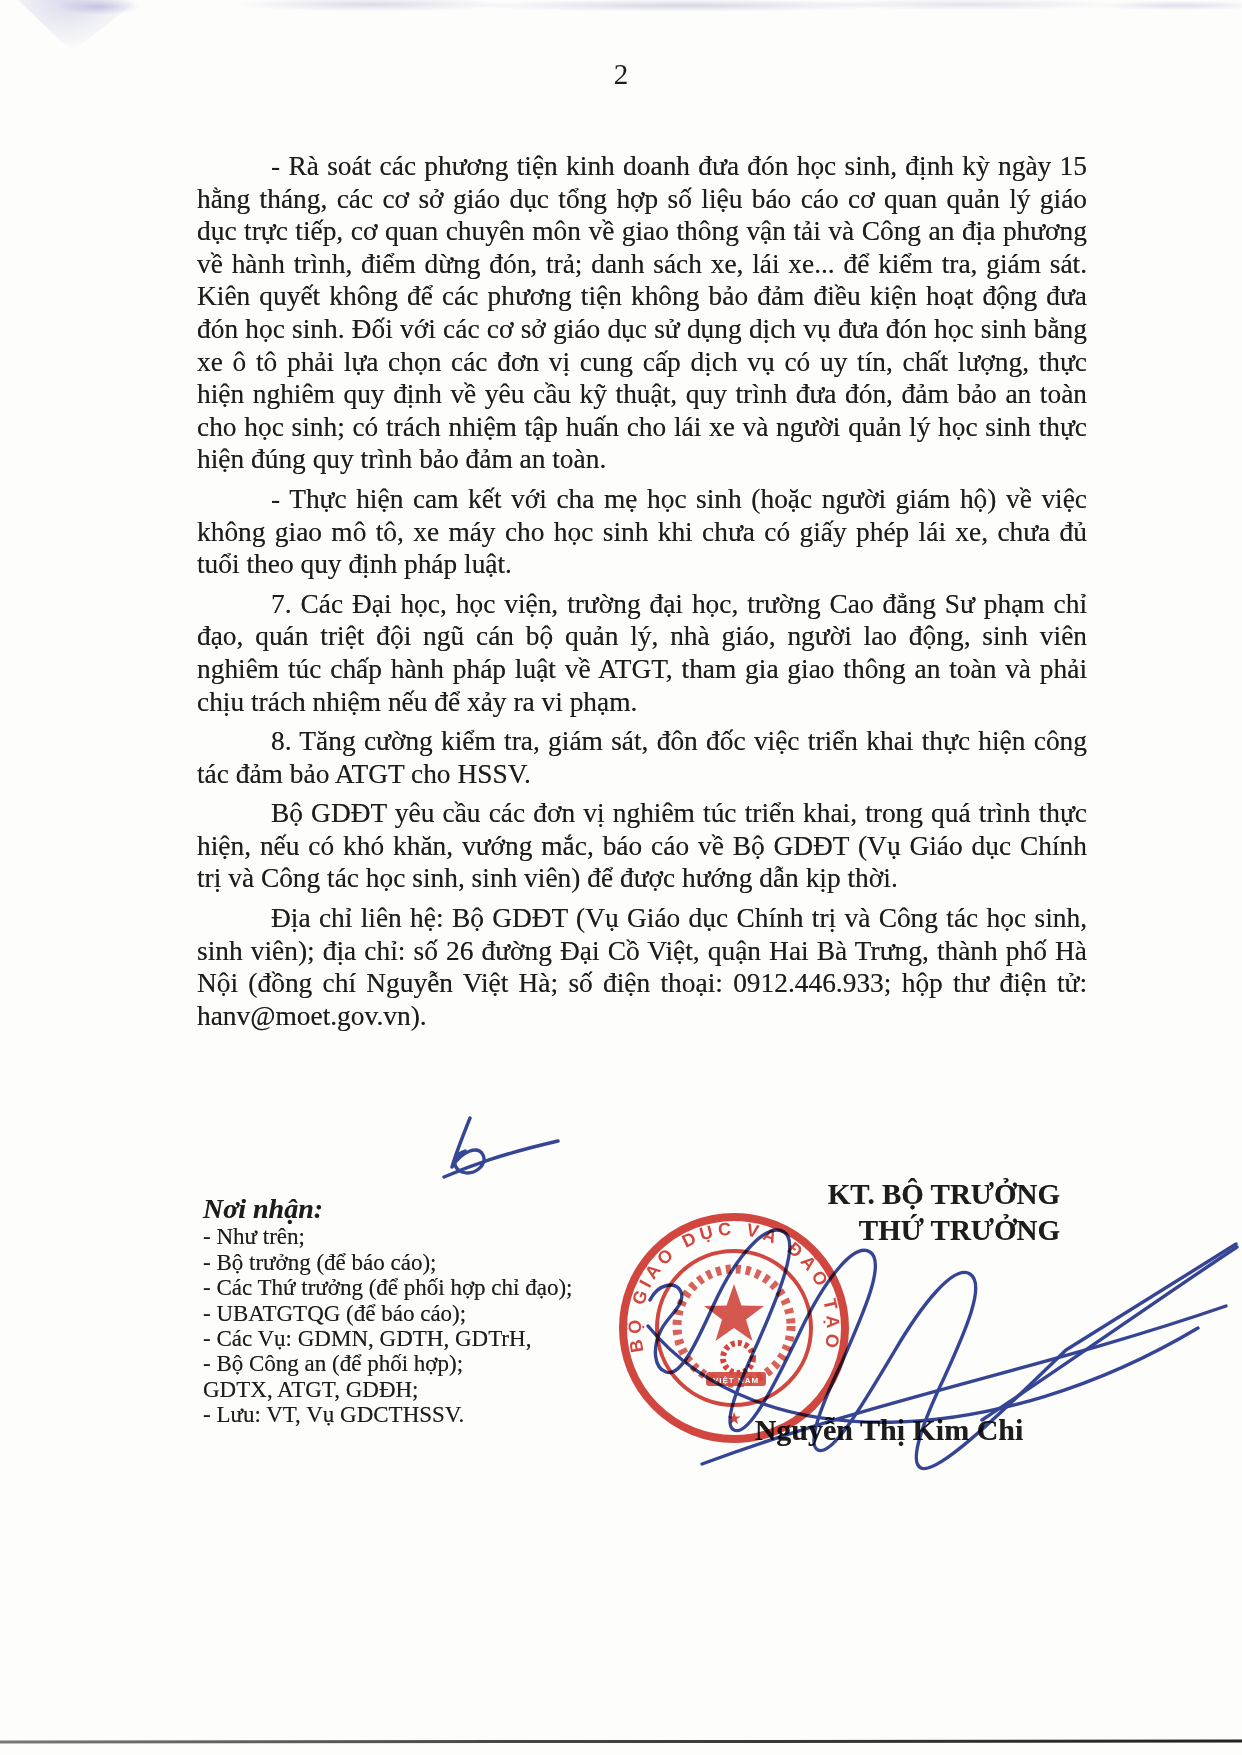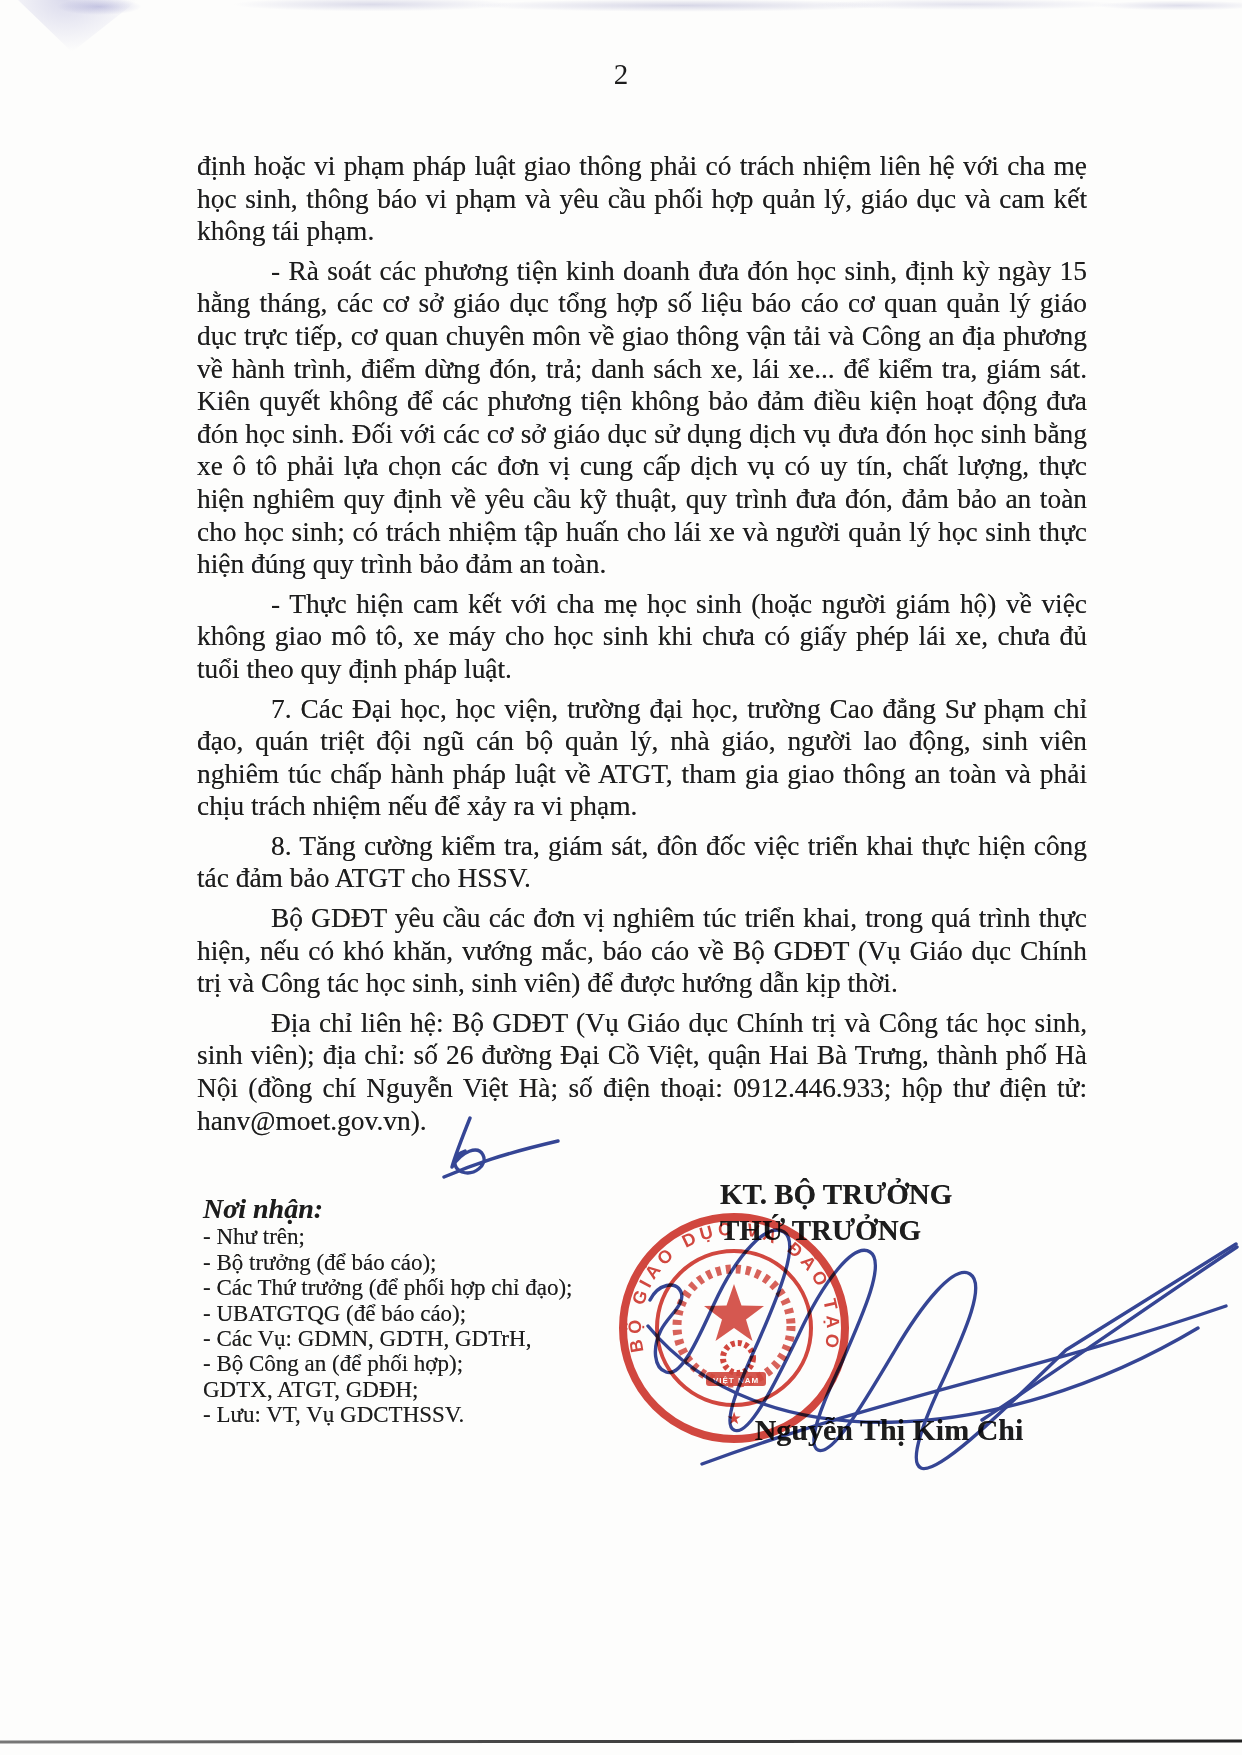--- a/index.html
+++ b/index.html
@@ -45,21 +45,21 @@
   .body-text p{margin:0 0 7px 0;}
   .body-text p.ind{text-indent:74px;}
   .recipients{
     position:absolute;left:203px;top:1196px;width:440px;
     font-size:23px;line-height:25.4px;
     text-shadow:0 0 .4px rgba(0,0,0,.5);
   }
   .recipients .head{font-weight:bold;font-style:italic;font-size:28px;margin-bottom:3px;}
   .signblock{
     position:absolute;left:720px;top:1176px;width:340px;
-    text-align:left;font-weight:bold;font-size:29px;line-height:36px;
+    text-align:right;font-weight:bold;font-size:29px;line-height:36px;
     text-shadow:0 0 .4px rgba(0,0,0,.5);
   }
   .signer{
     position:absolute;left:724px;top:1413px;width:330px;
     text-align:center;font-weight:bold;font-size:30px;
     text-shadow:0 0 .4px rgba(0,0,0,.5);
     z-index:1;
   }
   .seal{
     position:absolute;left:614px;top:1208px;width:240px;height:240px;
@@ -74,21 +74,20 @@
 <body>
 
 <div class="page">
 
   <div class="scan-top"></div>
   <div class="scan-smudge"></div>
 
   <div class="pageno">2</div>
 
   <div class="body-text">
-    <p>định hoặc vi phạm pháp luật giao thông phải có trách nhiệm liên hệ với cha mẹ học sinh, thông báo vi phạm và yêu cầu phối hợp quản lý, giáo dục và cam kết không tái phạm.</p>
     <p class="ind">- Rà soát các phương tiện kinh doanh đưa đón học sinh, định kỳ ngày 15 hằng tháng, các cơ sở giáo dục tổng hợp số liệu báo cáo cơ quan quản lý giáo dục trực tiếp, cơ quan chuyên môn về giao thông vận tải và Công an địa phương về hành trình, điểm dừng đón, trả; danh sách xe, lái xe... để kiểm tra, giám sát. Kiên quyết không để các phương tiện không bảo đảm điều kiện hoạt động đưa đón học sinh. Đối với các cơ sở giáo dục sử dụng dịch vụ đưa đón học sinh bằng xe ô tô phải lựa chọn các đơn vị cung cấp dịch vụ có uy tín, chất lượng, thực hiện nghiêm quy định về yêu cầu kỹ thuật, quy trình đưa đón, đảm bảo an toàn cho học sinh; có trách nhiệm tập huấn cho lái xe và người quản lý học sinh thực hiện đúng quy trình bảo đảm an toàn.</p>
     <p class="ind">- Thực hiện cam kết với cha mẹ học sinh (hoặc người giám hộ) về việc không giao mô tô, xe máy cho học sinh khi chưa có giấy phép lái xe, chưa đủ tuổi theo quy định pháp luật.</p>
     <p class="ind">7. Các Đại học, học viện, trường đại học, trường Cao đẳng Sư phạm chỉ đạo, quán triệt đội ngũ cán bộ quản lý, nhà giáo, người lao động, sinh viên nghiêm túc chấp hành pháp luật về ATGT, tham gia giao thông an toàn và phải chịu trách nhiệm nếu để xảy ra vi phạm.</p>
     <p class="ind">8. Tăng cường kiểm tra, giám sát, đôn đốc việc triển khai thực hiện công tác đảm bảo ATGT cho HSSV.</p>
     <p class="ind">Bộ GDĐT yêu cầu các đơn vị nghiêm túc triển khai, trong quá trình thực hiện, nếu có khó khăn, vướng mắc, báo cáo về Bộ GDĐT (Vụ Giáo dục Chính trị và Công tác học sinh, sinh viên) để được hướng dẫn kịp thời.</p>
     <p class="ind">Địa chỉ liên hệ: Bộ GDĐT (Vụ Giáo dục Chính trị và Công tác học sinh, sinh viên); địa chỉ: số 26 đường Đại Cồ Việt, quận Hai Bà Trưng, thành phố Hà Nội (đồng chí Nguyễn Việt Hà; số điện thoại: 0912.446.933; hộp thư điện tử: hanv@moet.gov.vn).</p>
   </div>
 
   <div class="recipients">
     <div class="head">Nơi nhận:</div>

